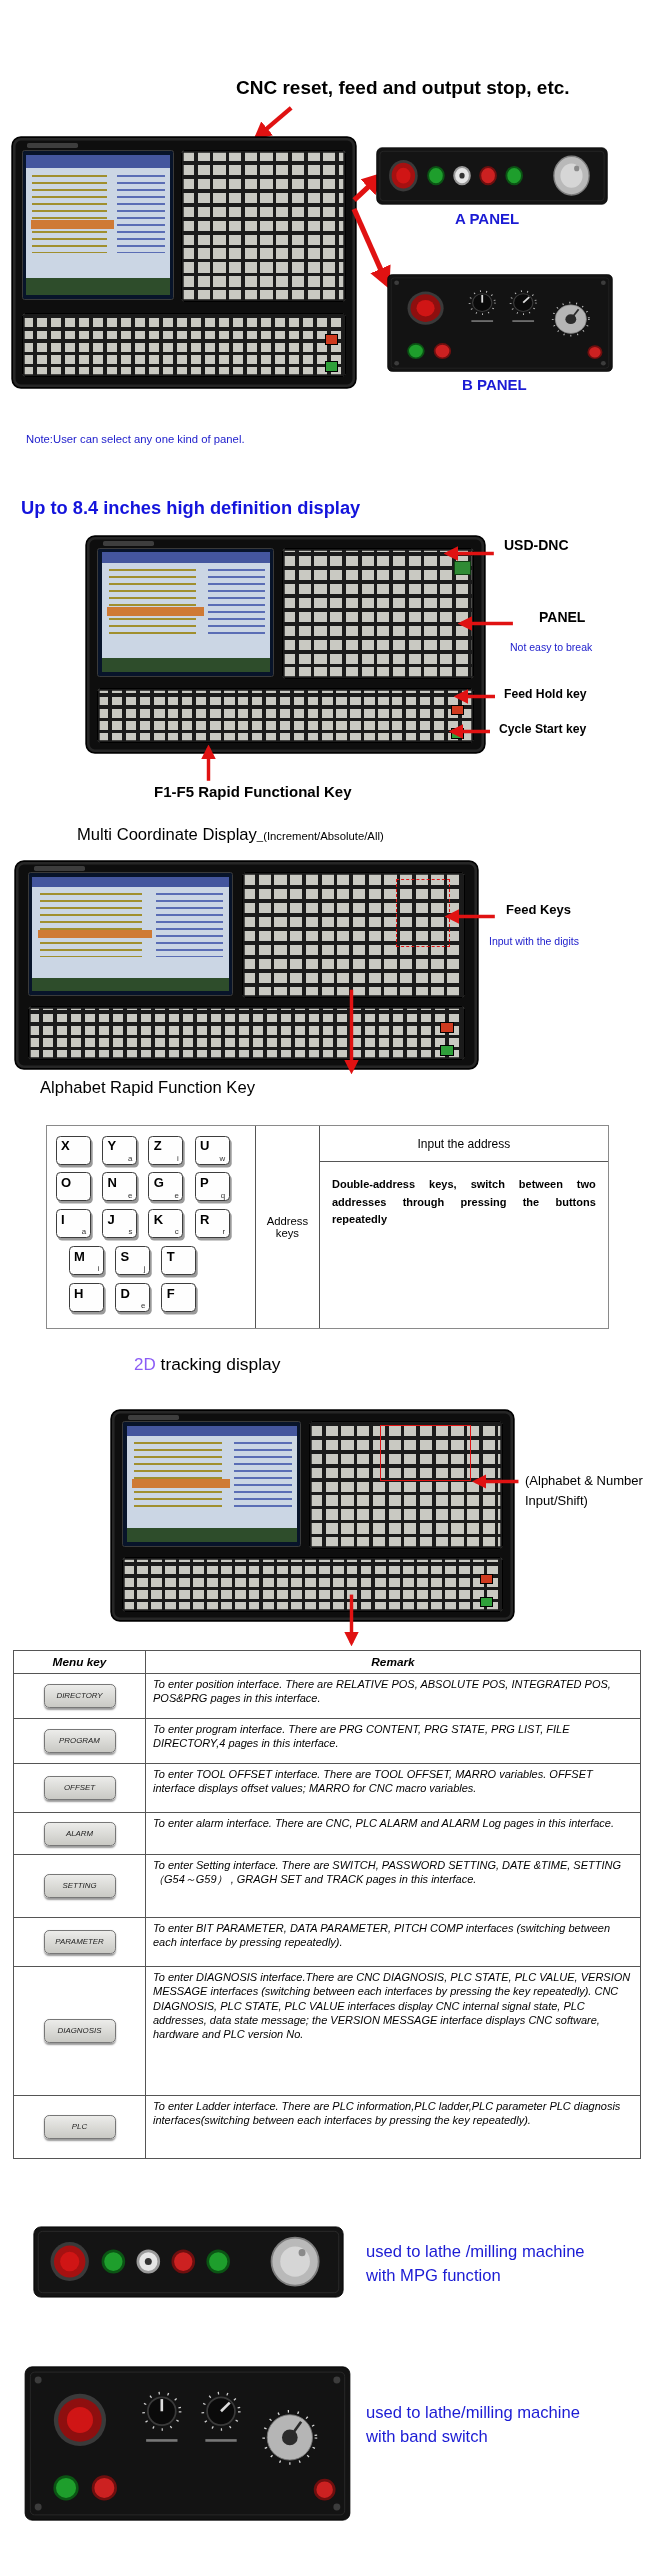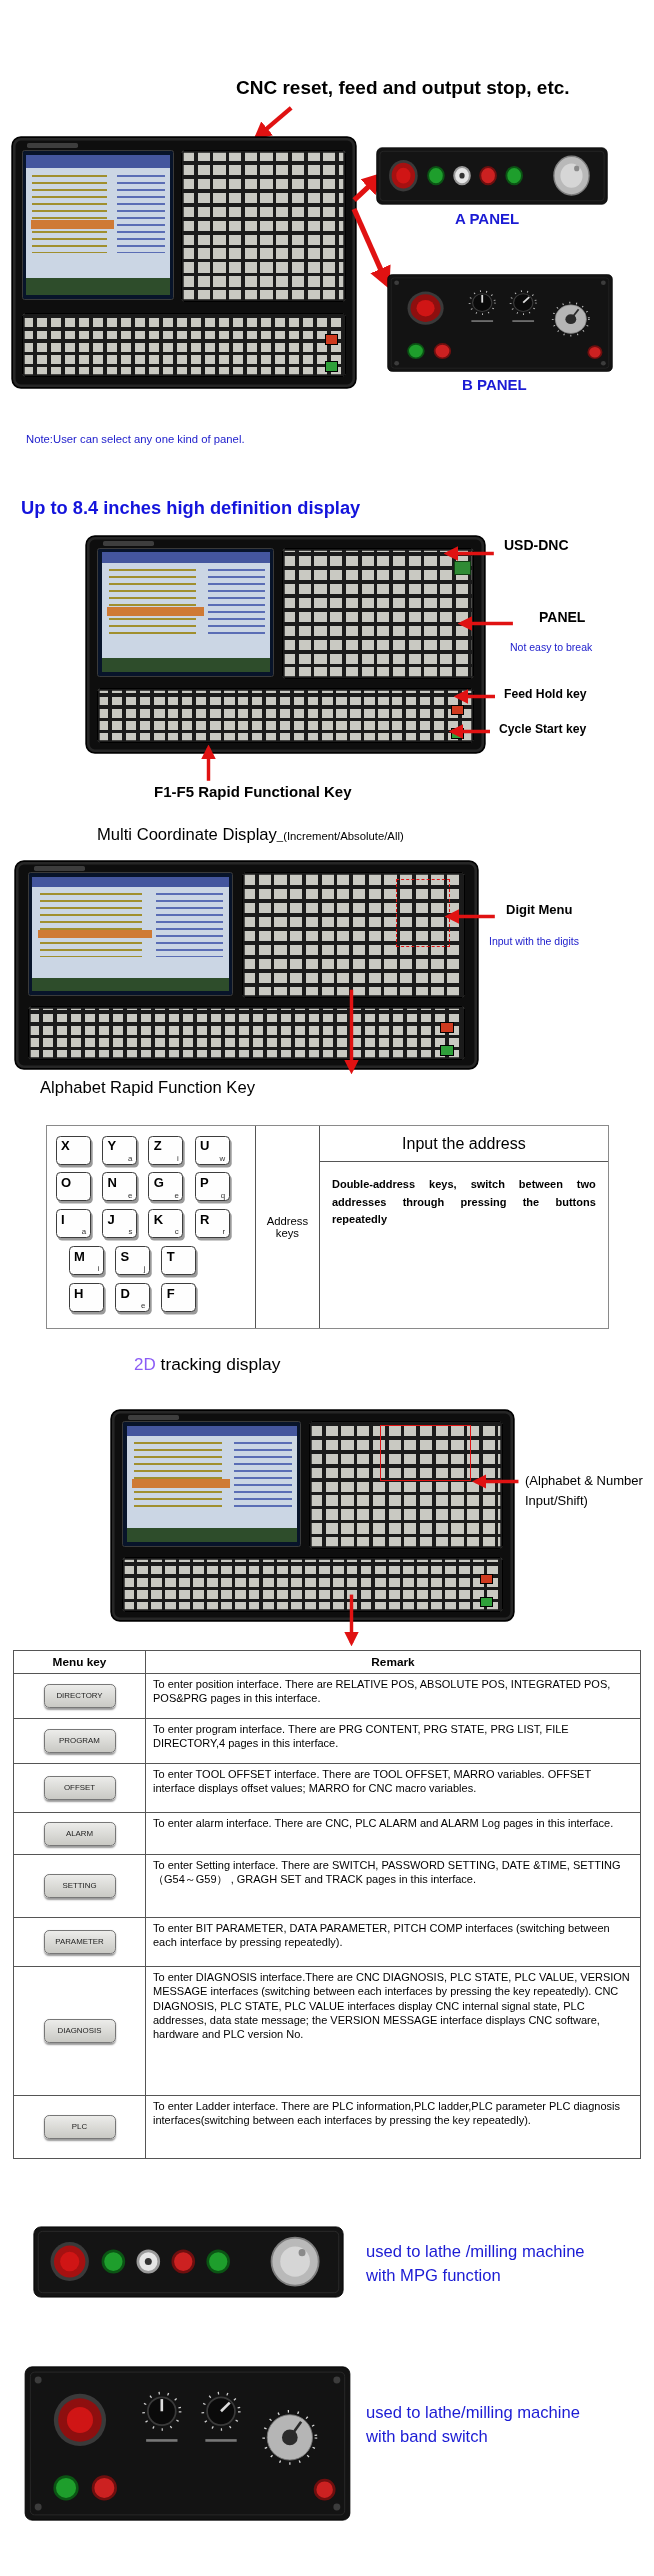--- a/index.html
+++ b/index.html
@@ -62,27 +62,27 @@
   .krow{display:flex;gap:11.3px;margin-bottom:7.9px;}
   .krow.ind{margin-left:13px;}
   .kcap{width:35px;height:29px;background:#fefefe;border:1.7px solid #3d3d3d;border-radius:4.4px;
         box-shadow:1.7px 2.6px 0 #9a9a9a;position:relative;box-sizing:border-box;}
   .kcap .km{position:absolute;left:4.4px;top:1.7px;font-size:13px;font-weight:bold;}
   .kcap .ks{position:absolute;right:3.5px;bottom:0.9px;font-size:7.9px;color:#333;}
   .s4addr{width:54px;border-left:0.9px solid #555;border-right:0.9px solid #555;
           display:flex;align-items:center;justify-content:center;text-align:center;
           font-size:11.3px;padding:0 4.4px;}
   .s4right{flex:1;display:flex;flex-direction:column;}
-  .s4head{height:35px;border-bottom:0.9px solid #555;display:flex;align-items:center;justify-content:center;font-size:16px;}
+  .s4head{height:35px;border-bottom:0.9px solid #555;display:flex;align-items:center;justify-content:center;font-size:12px;}
   .s4desc{flex:1;padding:14px 12.2px;font-size:11px;line-height:1.6;text-align:justify;font-weight:bold;}
 
   
   .menu-table{position:absolute;left:13px;top:1650px;width:628px;border-collapse:collapse;
               font-size:11px;}
-  .menu-table td{border:0.9px solid #555;vertical-align:top;padding:2.6px 7px;line-height:1.3;}
+  .menu-table td{border:0.9px solid #555;vertical-align:top;padding:2.6px 7px;line-height:1.3;font-style:italic;}
   .menu-table .mt-head td{font-weight:bold;font-size:11.8px;text-align:center;vertical-align:middle;padding:3.5px;}
   .menu-table .keycell{width:117px;text-align:center;vertical-align:middle;}
   .mkey{display:inline-block;width:70px;height:22px;line-height:22px;
         background:linear-gradient(#ececea,#c9c9c4);border:0.9px solid #777;border-radius:5.2px;
         box-shadow:0 1.7px 1.7px rgba(0,0,0,.4);font-size:7.9px;color:#222;text-align:center;}
 
   
   .panel-svg{position:absolute;}
 </style>
 </head>
@@ -218,21 +218,21 @@
   <div class="abs ann-sm" style="left:499px;top:722px;">Cycle Start key</div>
   <svg class="arr" style="left:445px;top:722px;width:52px;height:19px;" viewBox="0 0 60 22" width="52" height="19">
     <line x1="52" y1="11" x2="8" y2="11" stroke="#e01212" stroke-width="4" marker-end="url(#ah)"></line>
   </svg>
 
   <svg class="arr" style="left:199px;top:741px;width:19px;height:45px;" viewBox="0 0 22 52" width="19" height="45">
     <line x1="11" y1="46" x2="11" y2="8" stroke="#e01212" stroke-width="4" marker-end="url(#ah)"></line>
   </svg>
   <div class="abs" style="left:154px;top:783px;font-size:15px;font-weight:bold;">F1-F5 Rapid Functional Key</div>
 
-  <div class="abs s3t" style="left:77px;top:825px;margin-left:20px;">
+  <div class="abs s3t" style="left:77px;top:825px;">
     <span>Multi Coordinate Display</span><span class="suf">_(Increment/Absolute/All)</span>
   </div>
 
   <div class="cnc" style="left:15.7px;top:862px;width:461px;height:206px;">
     <div class="brand"></div>
     <div class="top">
       <div class="screen">
         <div class="scr">
           <div class="scr-head"></div>
           <div class="scr-lines"></div>
@@ -242,21 +242,21 @@
         </div>
       </div>
       <div class="keypad"></div>
     </div>
     <div class="lower"></div>
     <div class="kred"></div>
     <div class="kgreen"></div>
   </div>
 
   <div class="hl dashed" style="left:396px;top:879px;width:52px;height:66px;"></div>
-  <div class="abs" style="left:506px;top:902px;font-size:13px;font-weight:bold;">Digit Menu</div>
+  <div class="abs" style="left:506px;top:902px;font-size:13px;font-weight:bold;">Feed Keys</div>
   <svg class="arr" style="left:441px;top:907px;width:61px;height:19px;" viewBox="0 0 70 22" width="61" height="19">
     <line x1="62" y1="11" x2="8" y2="11" stroke="#e01212" stroke-width="4" marker-end="url(#ah)"></line>
   </svg>
   <div class="abs ann-blue" style="left:489px;top:935px;">Input with the digits</div>
 
   <svg class="arr" style="left:342px;top:984px;width:19px;height:96px;" viewBox="0 0 22 110" width="19" height="96">
     <line x1="11" y1="6" x2="11" y2="100" stroke="#e01212" stroke-width="4" marker-end="url(#ah)"></line>
   </svg>
 
   <div class="abs" style="left:40px;top:1078px;font-size:16.6px;">Alphabet Rapid Function Key</div>

